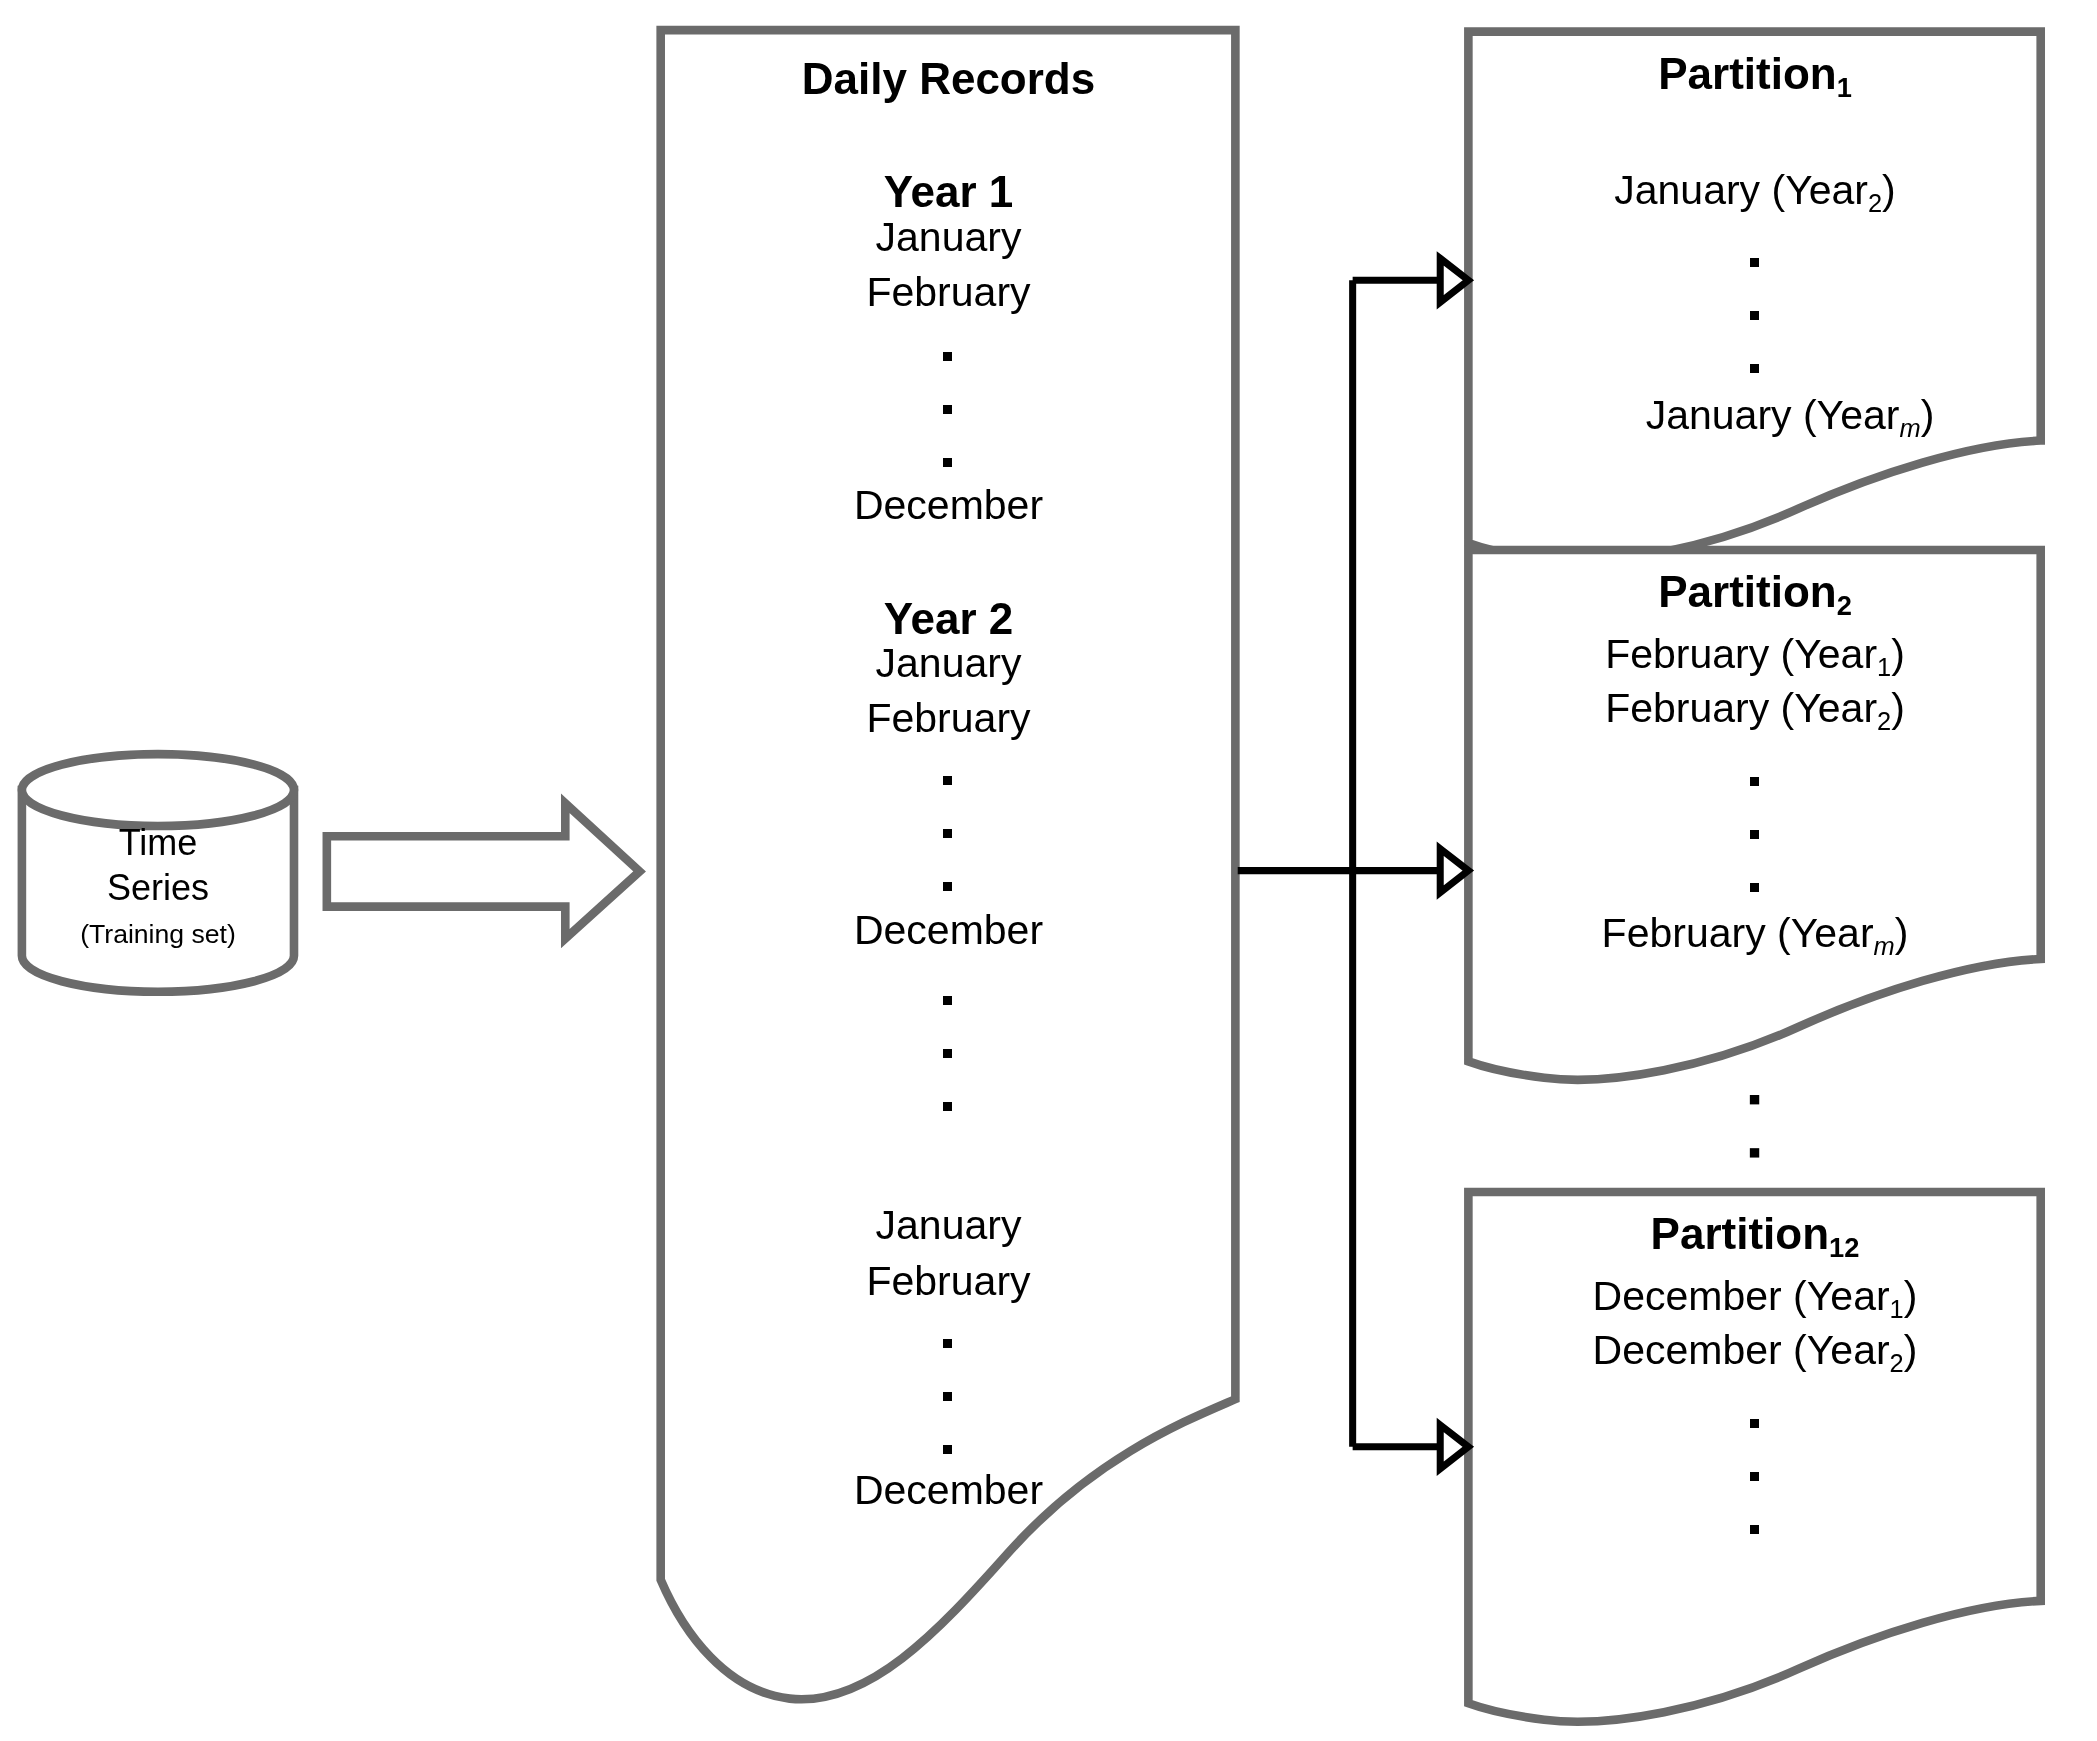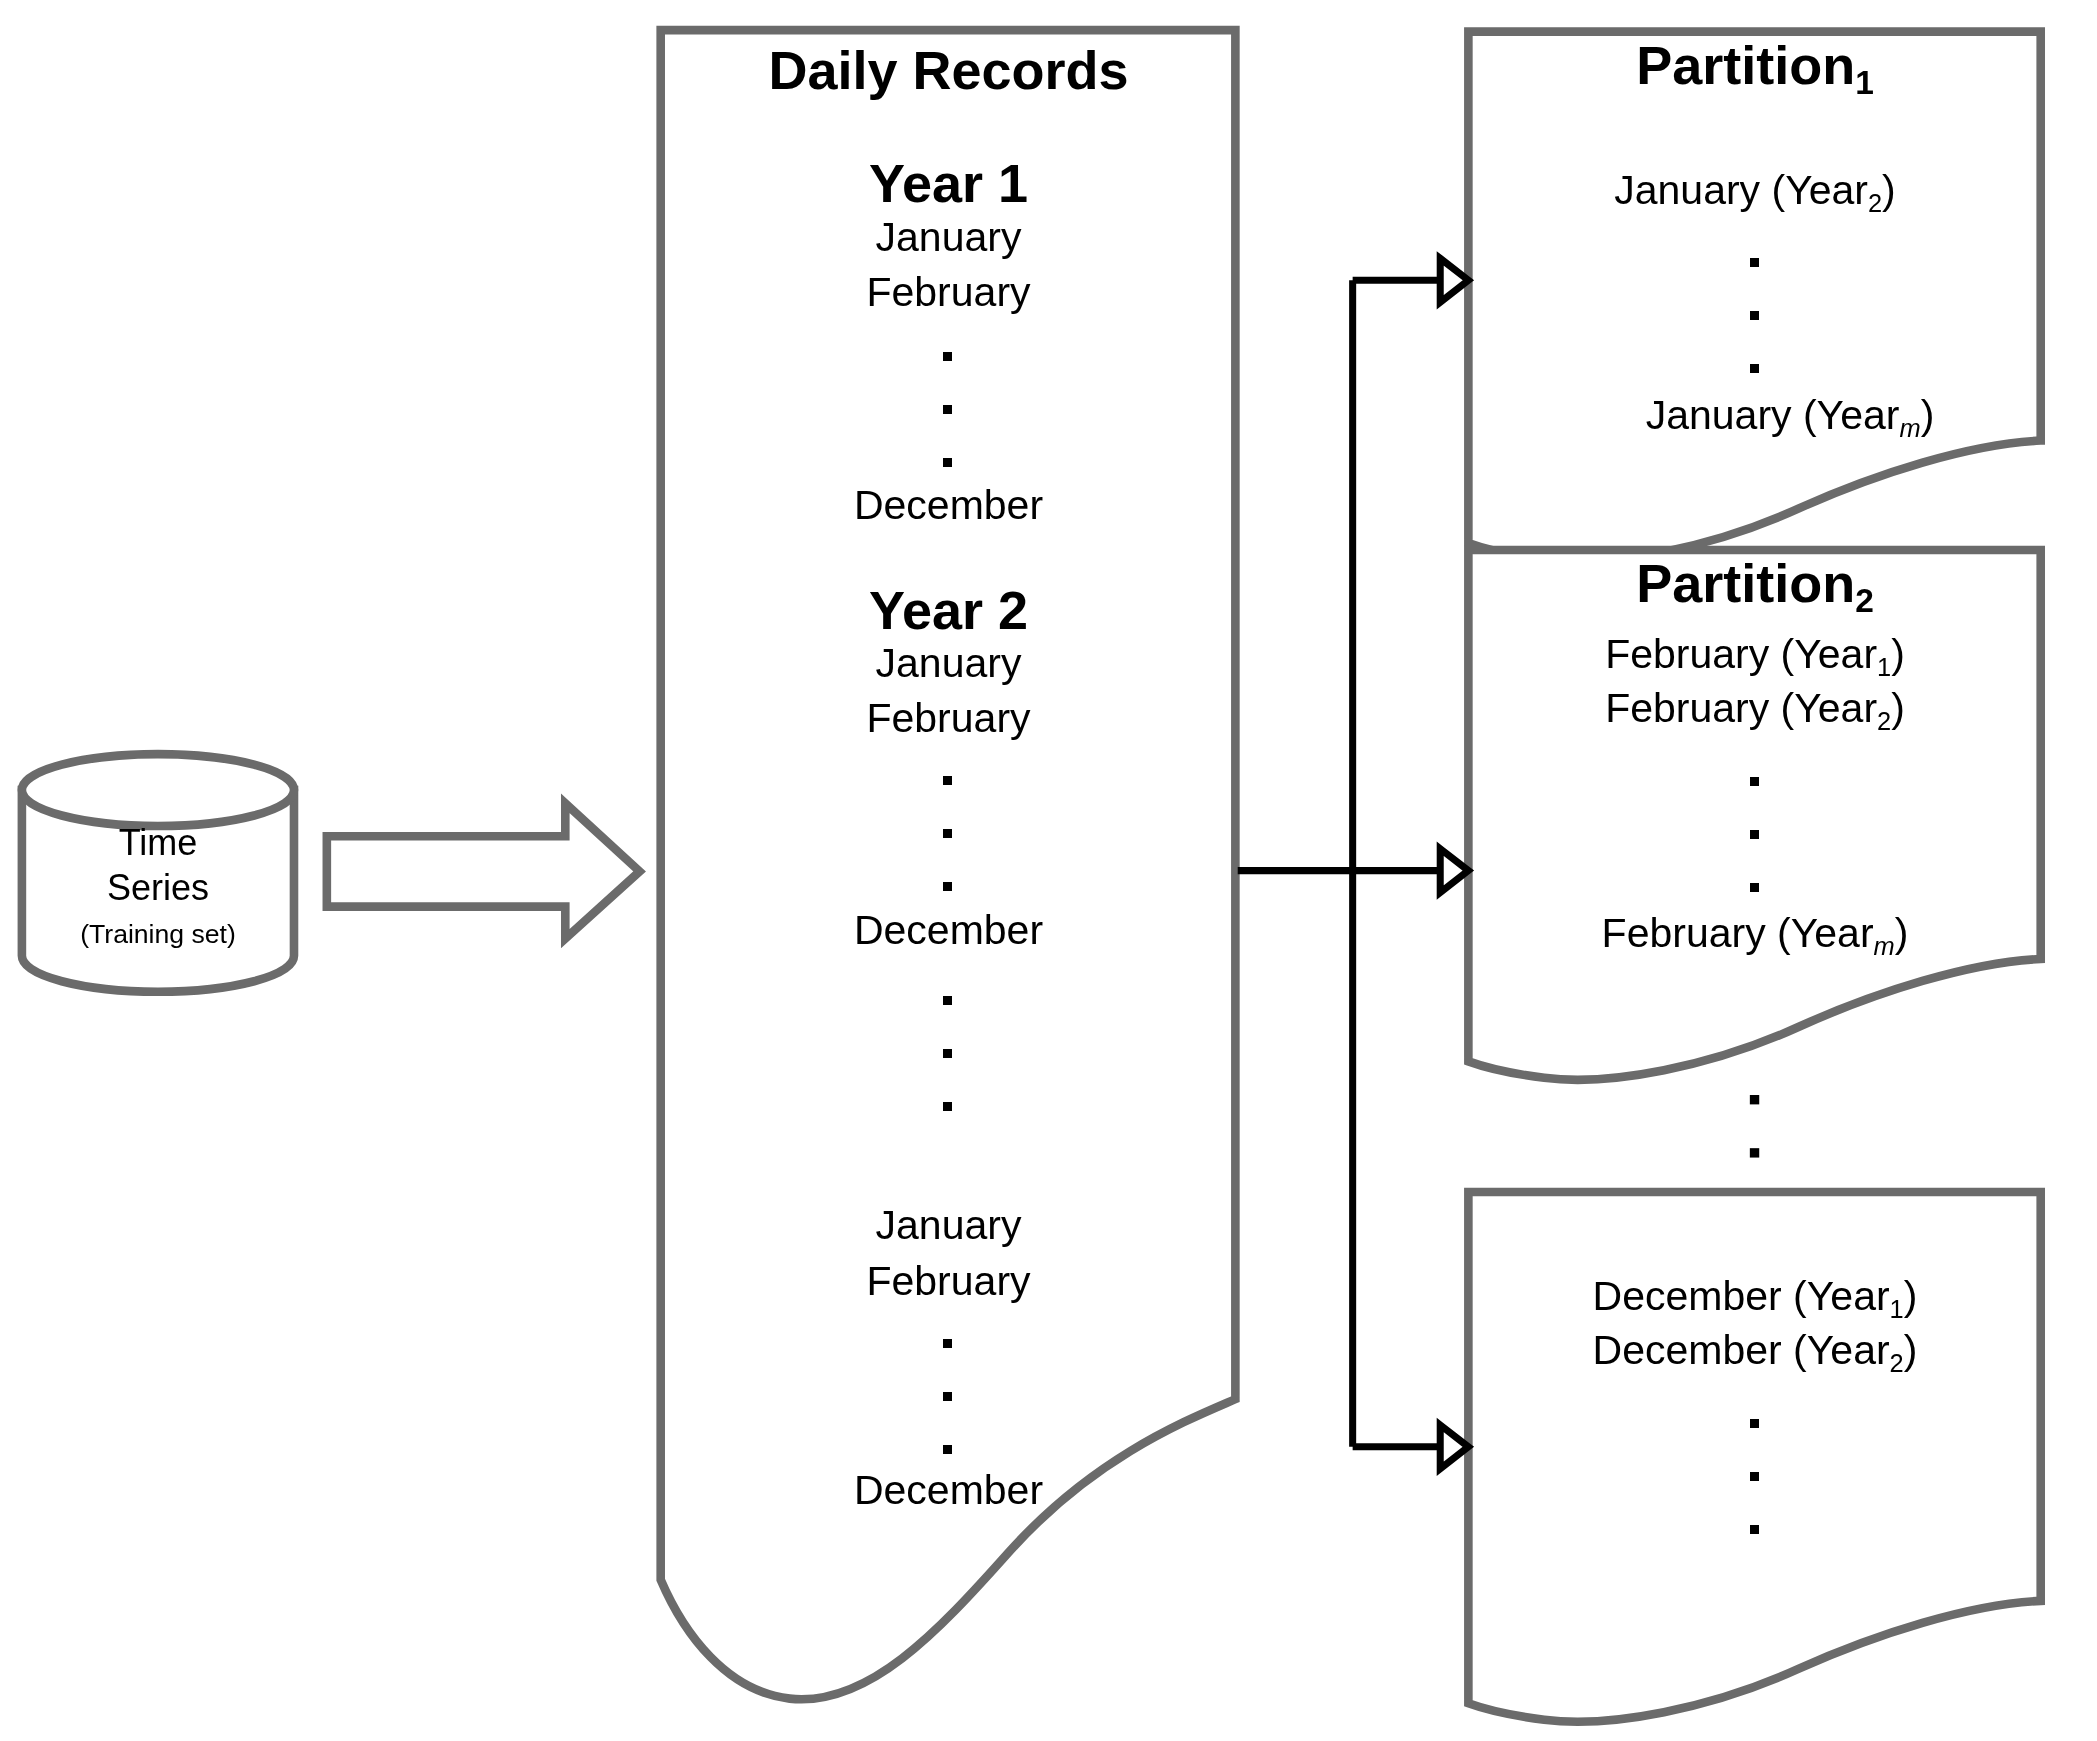--- a/index.html
+++ b/index.html
@@ -26,21 +26,22 @@
   .txt {
     position: absolute;
     text-align: center;
     color: #000000;
     line-height: 1.0;
     white-space: nowrap;
     font-family: "Liberation Sans", sans-serif;
   }
   .title-bold {
     font-weight: bold;
-    font-size: 54px;
+    font-size: 44px;
+    margin-top: 14px;
   }
   .body-reg {
     font-weight: normal;
     font-size: 41px;
   }
   .cyl-reg {
     font-weight: normal;
     font-size: 36px;
   }
   .cyl-small {
@@ -196,20 +197,21 @@
   <div class="txt title-bold" style="left:1469px; top:556px; width:572px;"><span>Partition</span><span class="sub">2</span></div>
   <div class="txt body-reg" style="left:1469px; top:634px; width:572px;"><span>February (Year</span><span class="sub">1</span><span>)</span></div>
   <div class="txt body-reg" style="left:1469px; top:688px; width:572px;"><span>February (Year</span><span class="sub">2</span><span>)</span></div>
   <div class="dots" style="left:1750px; top:777px; width:11px; height:125px;">
     <span class="dot" style="left:0; top:0;"></span>
     <span class="dot" style="left:0; top:53px;"></span>
     <span class="dot" style="left:0; top:106px;"></span>
   </div>
   <div class="txt body-reg" style="left:1469px; top:913px; width:572px;"><span>February (Year</span><span class="sub sub-i">m</span><span>)</span></div>
 
+  <div class="txt title-bold" style="left:1469px; top:1198px; width:572px;"><span>Partition</span><span class="sub">12</span></div>
   <div class="txt body-reg" style="left:1469px; top:1276px; width:572px;"><span>December (Year</span><span class="sub">1</span><span>)</span></div>
   <div class="txt body-reg" style="left:1469px; top:1330px; width:572px;"><span>December (Year</span><span class="sub">2</span><span>)</span></div>
   <div class="dots" style="left:1750px; top:1419px; width:11px; height:125px;">
     <span class="dot" style="left:0; top:0;"></span>
     <span class="dot" style="left:0; top:53px;"></span>
     <span class="dot" style="left:0; top:106px;"></span>
   </div>
 
 </div>
 

